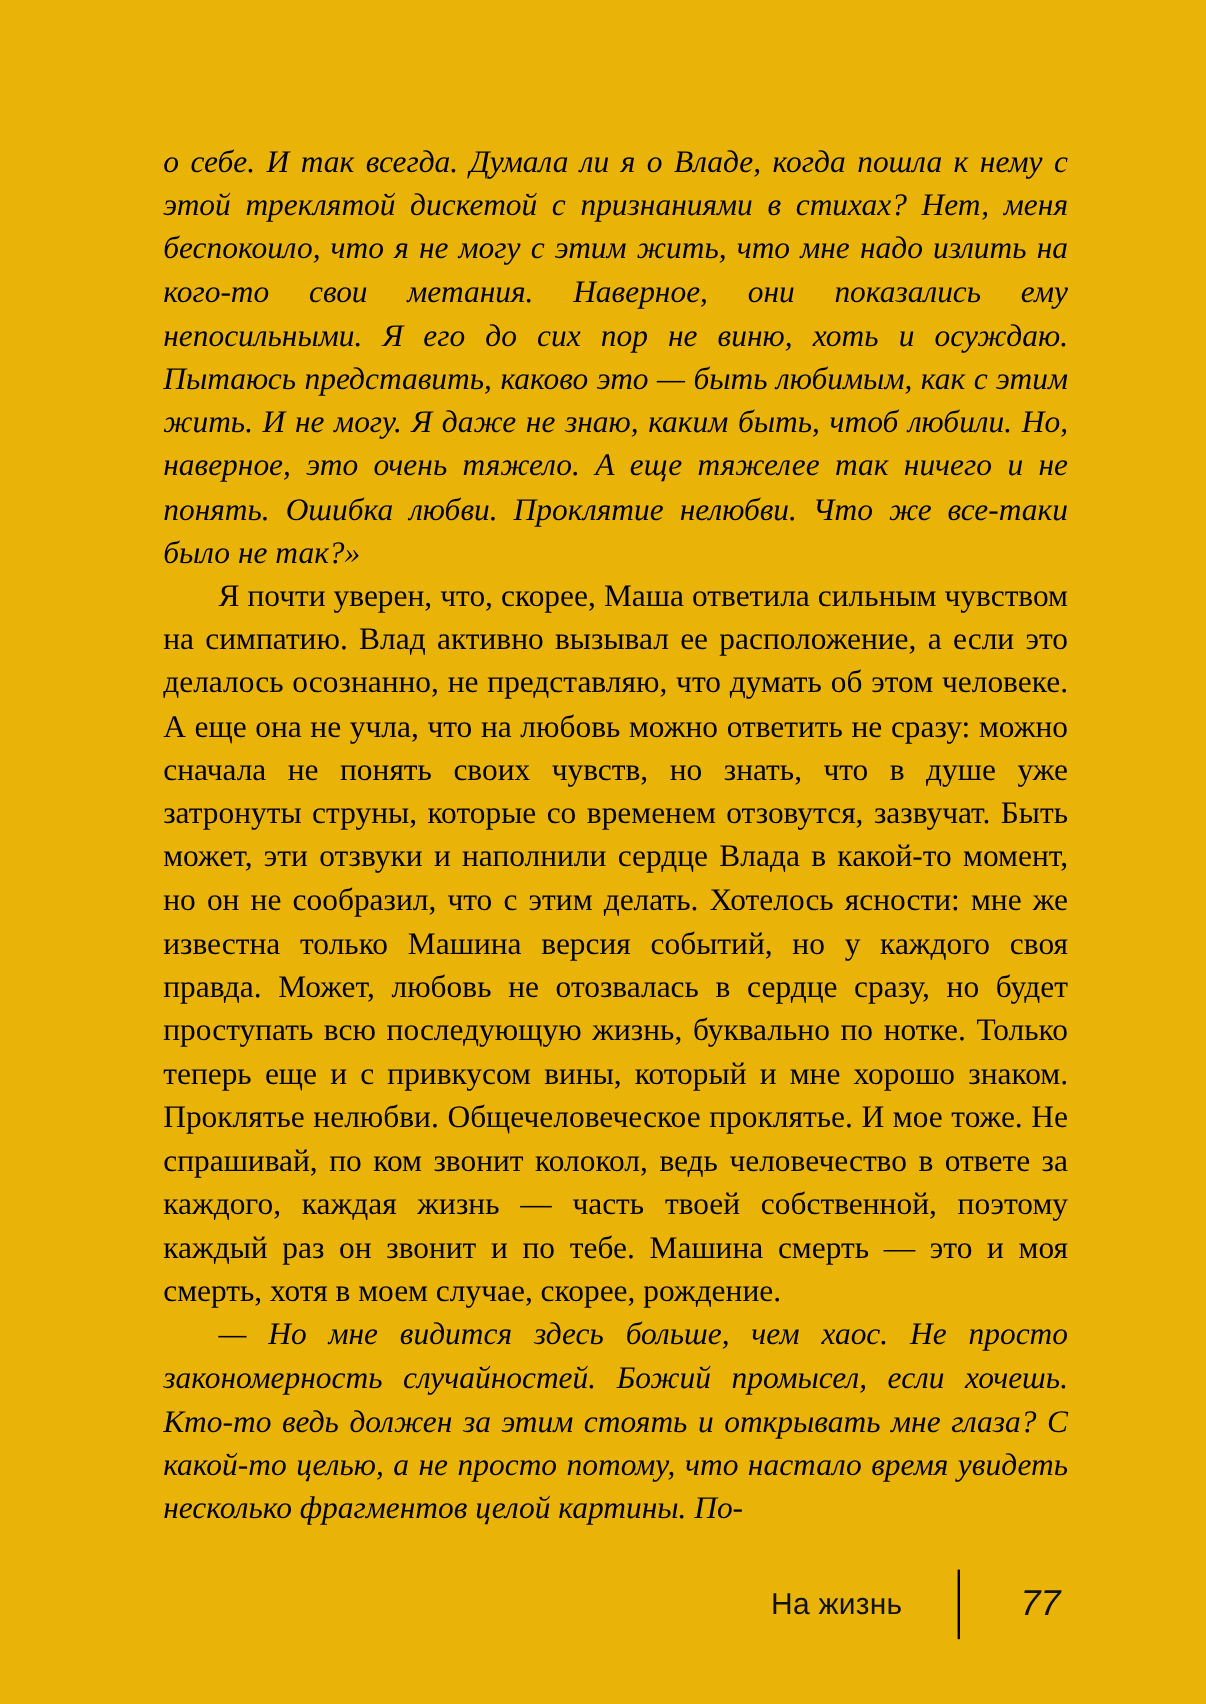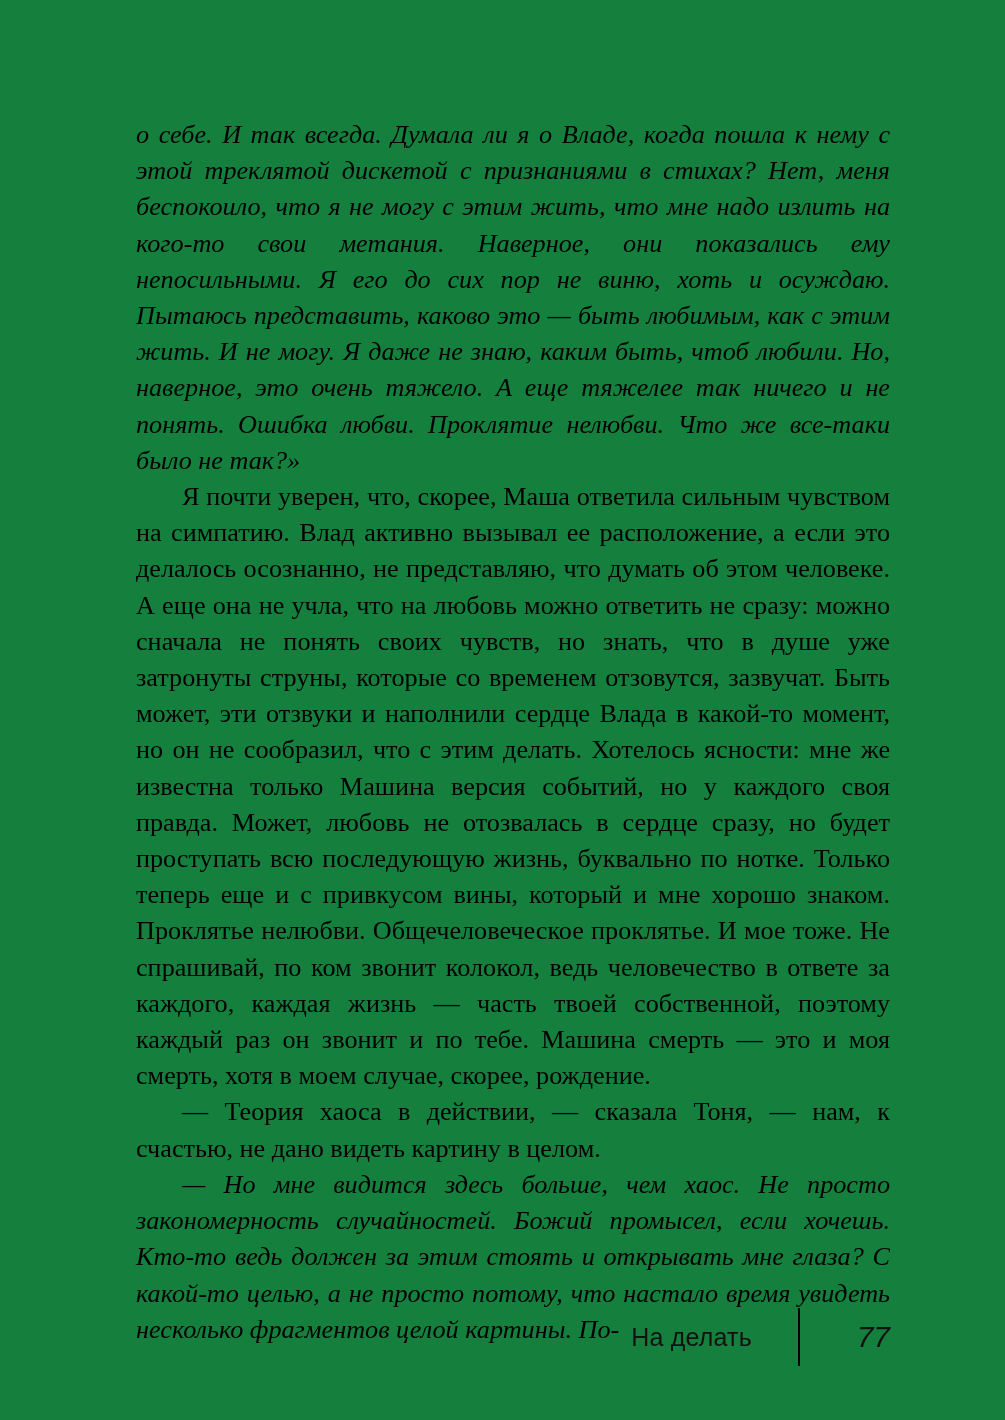--- a/index.html
+++ b/index.html
@@ -6,21 +6,21 @@
   html, body {
     margin: 0;
     padding: 0;
     background: #ffffff;
   }
 
   .page {
     position: relative;
     width: 1005px;
     height: 1420px;
-    background: #15803d;
+    background: #eab308;
     overflow: hidden;
     box-sizing: border-box;
   }
 
   .text-block {
     position: absolute;
     left: 136px;
     top: 117px;
     width: 754px;
     font-family: "Liberation Serif", "DejaVu Serif", serif;
@@ -87,42 +87,41 @@
     flex: none;
   }
 
   .page-number {
     font-family: "Liberation Sans", "DejaVu Sans", sans-serif;
     font-size: 30px;
     font-style: italic;
     line-height: 1;
     color: #111111;
     min-width: 46px;
-    text-align: right;
+    text-align: center;
     white-space: nowrap;
   }
 </style>
 </head>
 <body>
 
 <div class="page">
 
   <div class="text-block">
 
     <p class="para italic noindent">о себе. И так всегда. Думала ли я о Владе, когда пошла к нему с этой треклятой дискетой с признаниями в стихах? Нет, меня беспокоило, что я не могу с этим жить, что мне надо излить на кого-то свои метания. Наверное, они показались ему непосильными. Я его до сих пор не виню, хоть и осуждаю. Пытаюсь представить, каково это — быть любимым, как с этим жить. И не могу. Я даже не знаю, каким быть, чтоб любили. Но, наверное, это очень тяжело. А еще тяжелее так ничего и не понять. Ошибка любви. Проклятие нелюбви. Что же все-таки было не так?»</p>
 
     <p class="para"><span>Я почти уверен, что, скорее, Маша ответила сильным чувством на симпатию. Влад активно вызывал ее расположение, а если это делалось осознанно, не представляю, что думать об этом человеке. А еще она не учла, что на любовь можно ответить не сразу: можно сначала не понять своих чувств, но знать, что в душе уже затронуты струны, которые со временем отзовутся, зазвучат. Быть может, эти отзвуки и наполнили сердце Влада в какой-то момент, но он не сообразил, что с этим делать. Хотелось ясности: мне же известна только Машина версия событий, но у каждого своя правда. Может, любовь не отозвалась в сердце сразу, но будет проступать всю последующую жизнь, буквально по нотке. Только теперь еще и с привкусом вины, который и мне хорошо знаком. Проклятье нелюбви. Общечеловеческое проклятье. И мое тоже. </span><span class="italic-run">Не спрашивай, по ком звонит колокол, ведь человечество в ответе за каждого, каждая жизнь — часть твоей собственной, поэтому каждый раз он звонит и по тебе.</span><span> Машина смерть — это и моя смерть, хотя в моем случае, скорее, рождение.</span></p>
 
-    <p class="para">— Теория хаоса в действии, — сказала Тоня, — нам, к счастью, не дано видеть картину в целом.</p>
 
     <p class="para">— Но мне видится здесь больше, чем хаос. Не просто закономерность случайностей. Божий промысел, если хочешь. Кто-то ведь должен за этим стоять и открывать мне глаза? С какой-то целью, а не просто потому, что настало время увидеть несколько фрагментов целой картины. По-</p>
 
   </div>
 
   <div class="footer">
     <div class="footer-inner">
-      <span class="running-head">На делать</span>
+      <span class="running-head">На жизнь</span>
       <span class="footer-rule"></span>
       <span class="page-number">77</span>
     </div>
   </div>
 
 </div>
 
 </body></html>

